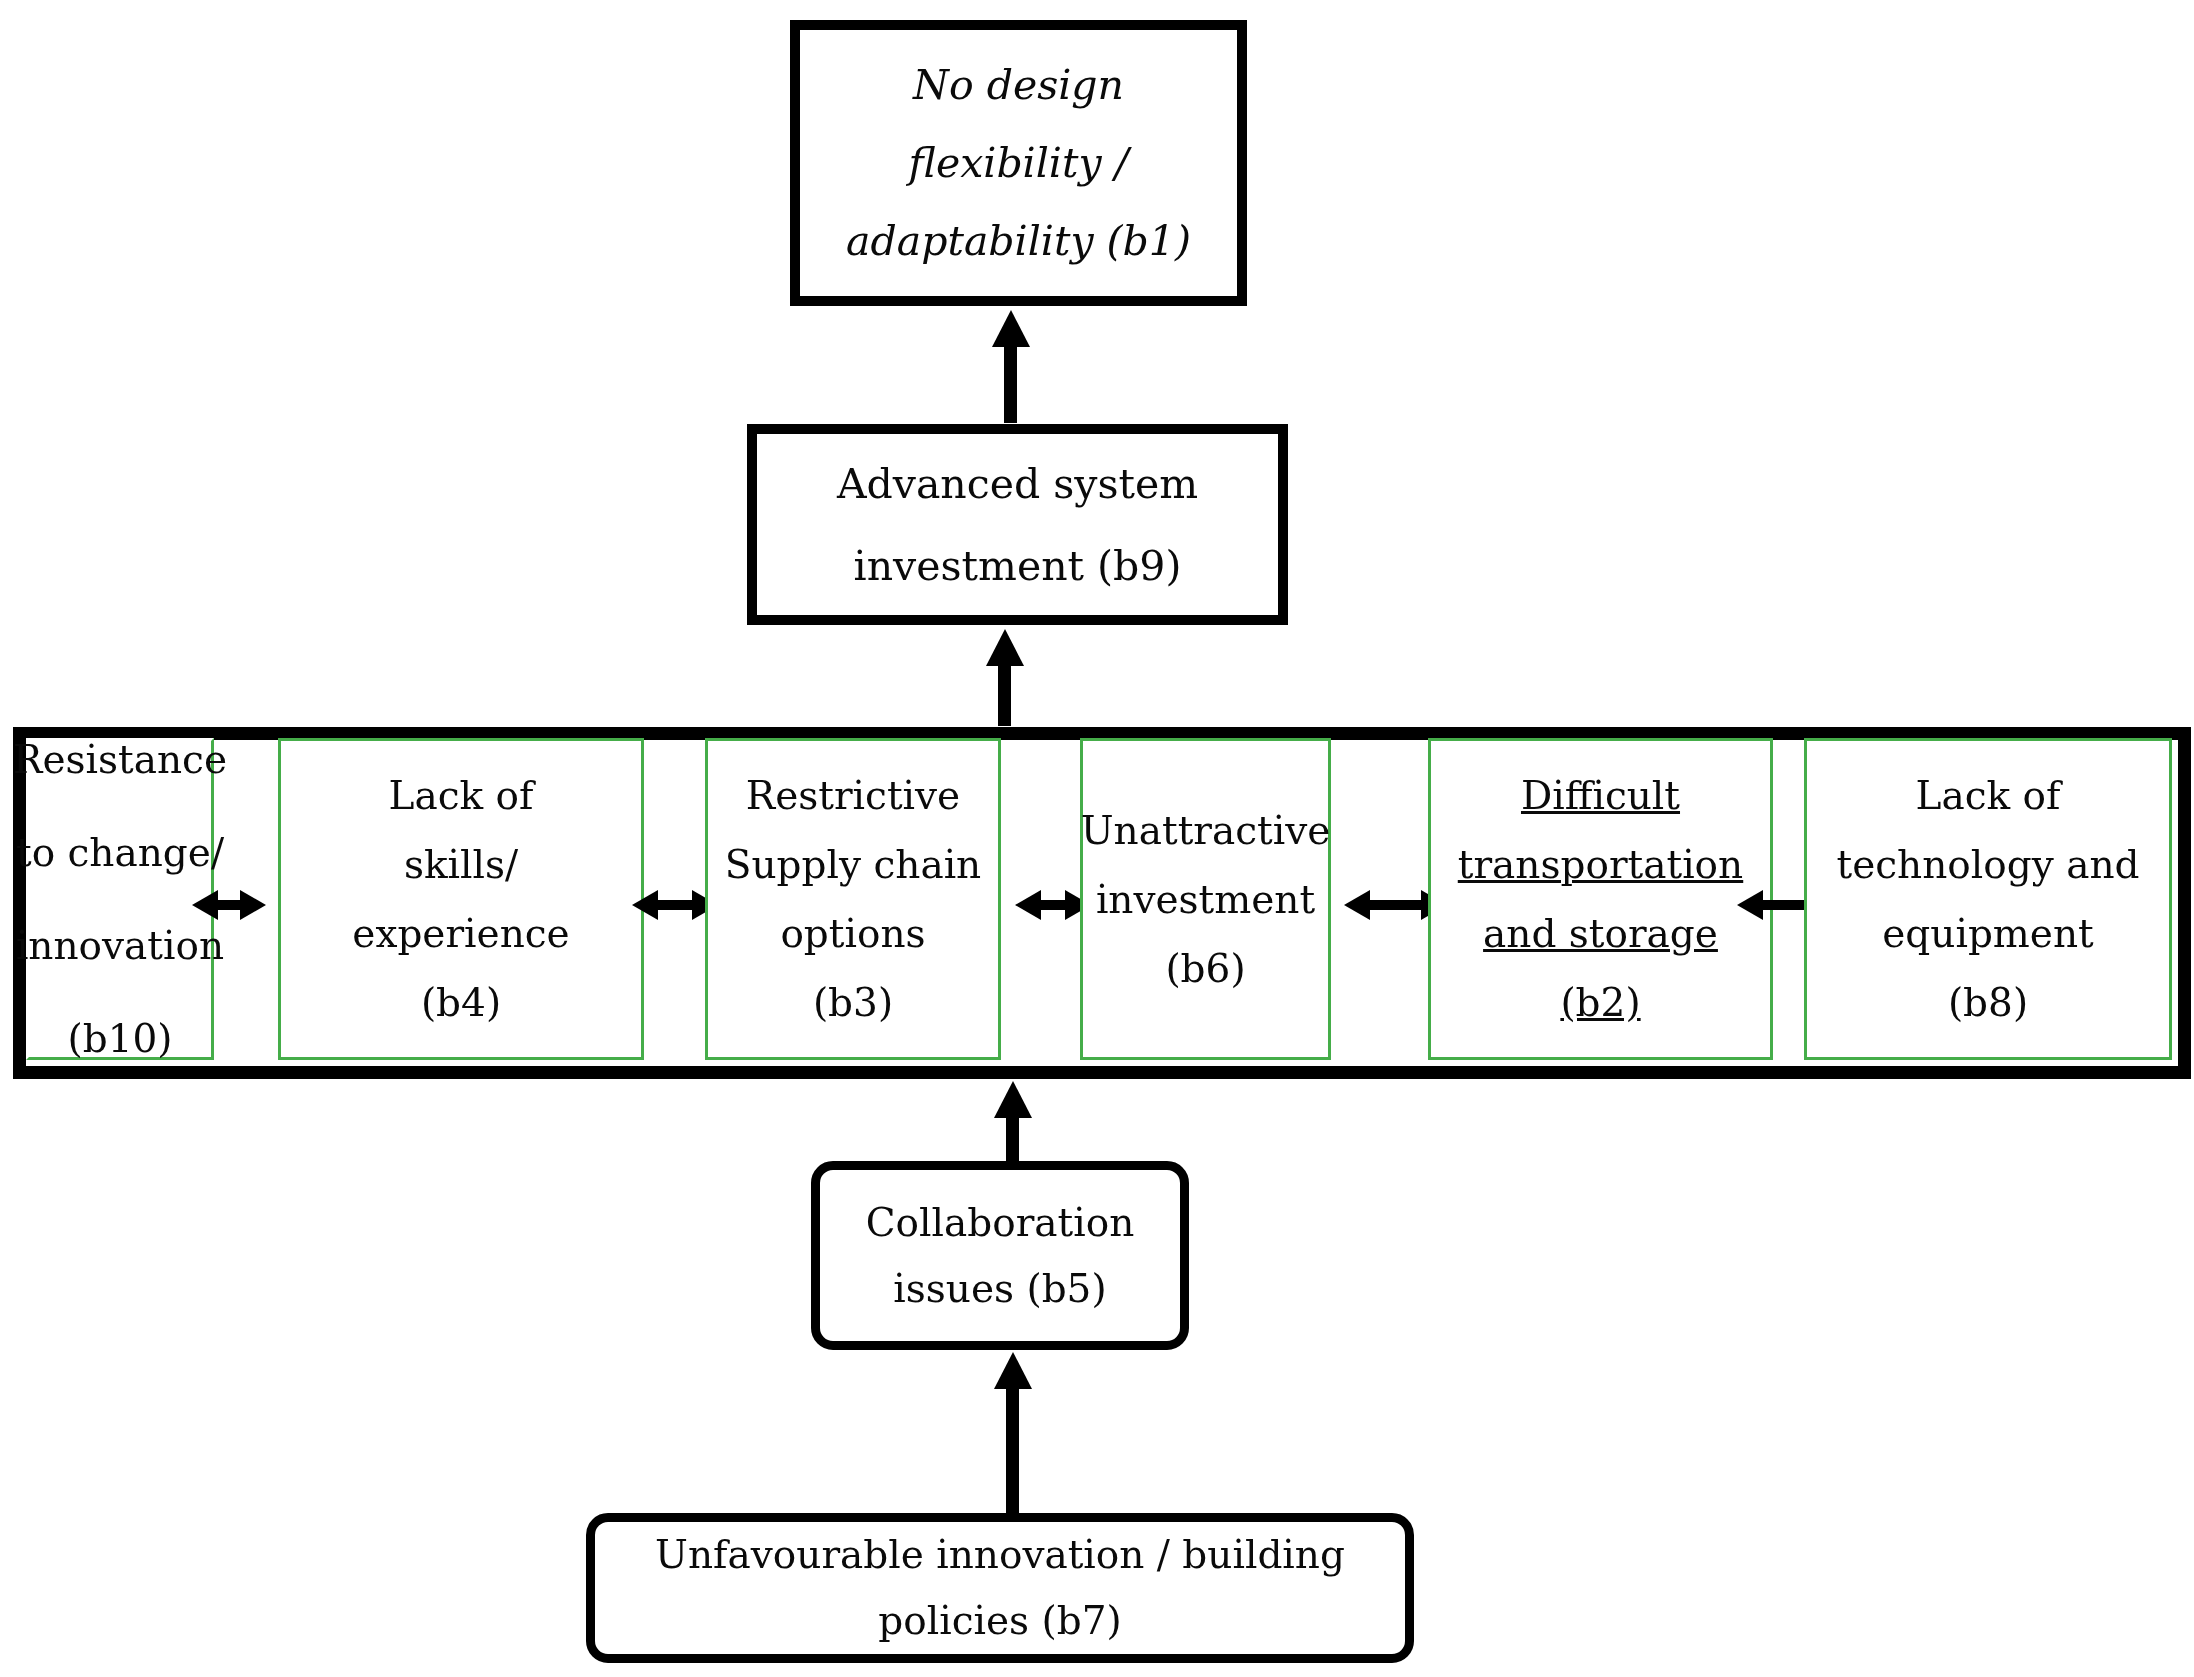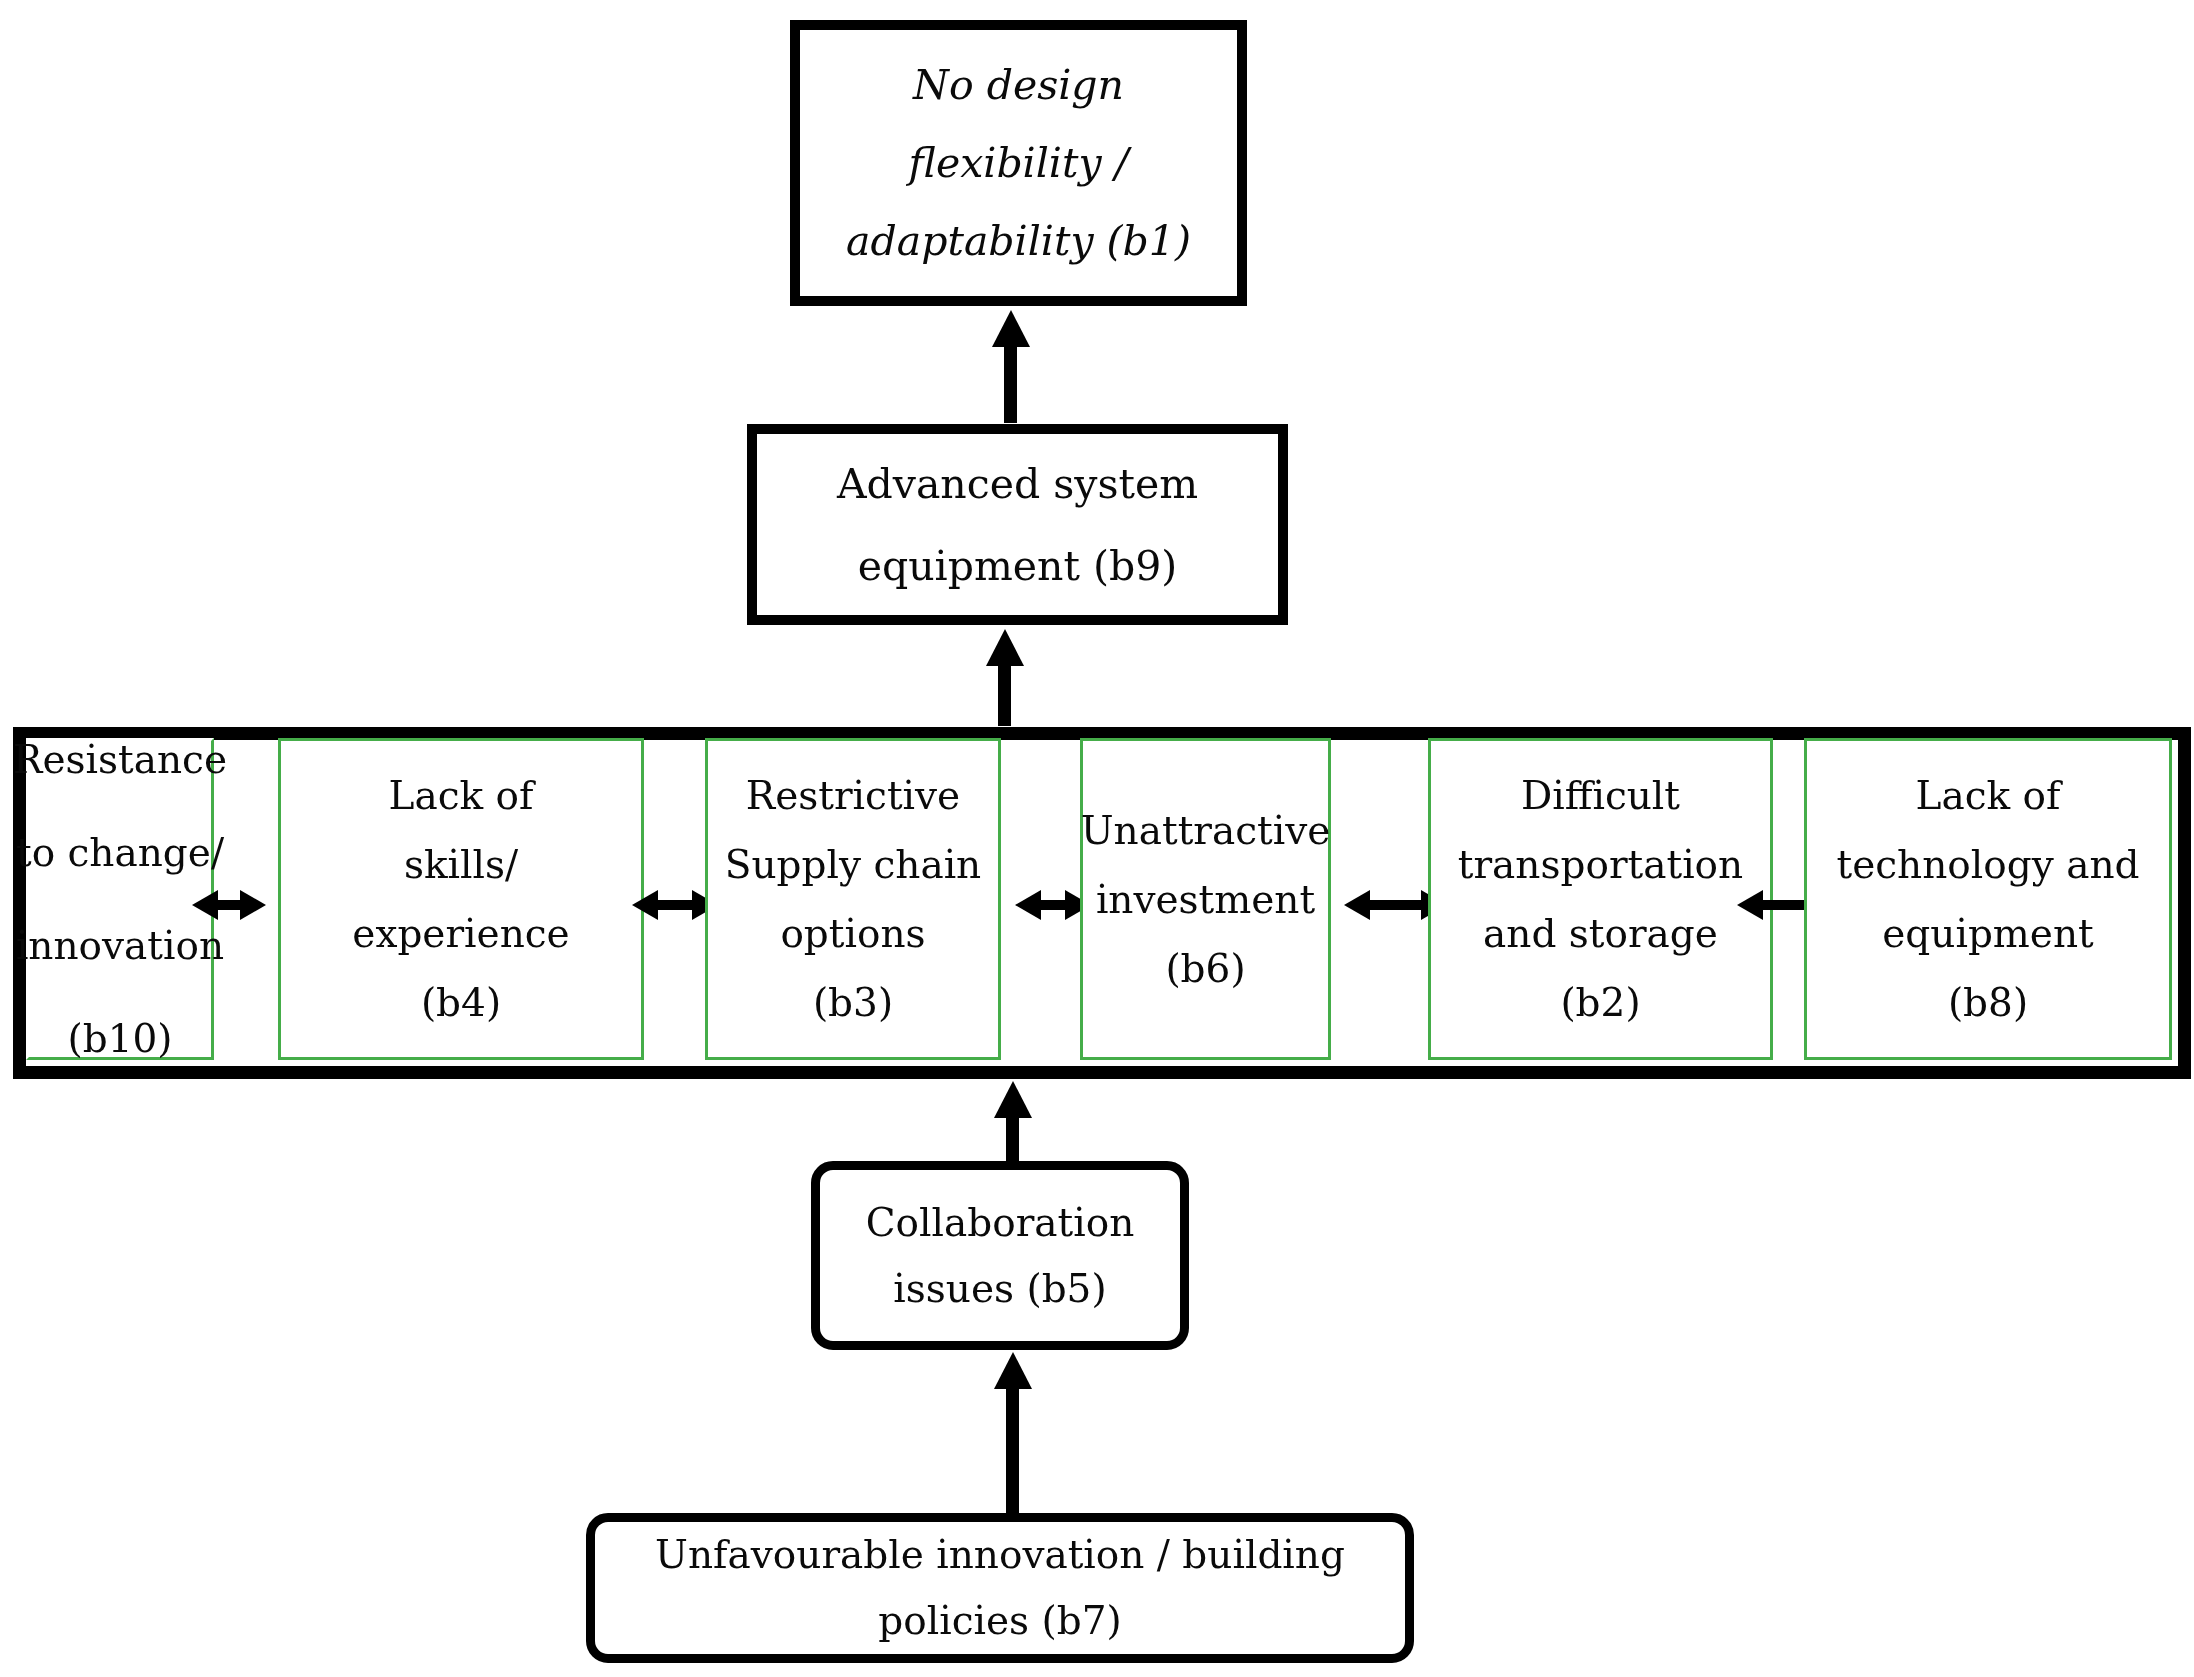--- a/index.html
+++ b/index.html
@@ -97,21 +97,21 @@
     <span class="ln">adaptability (b1)</span>
   </div>
 
   <div class="varrow" style="left:991px;top:310px;height:113px;">
     <div class="vhead"></div>
     <div class="vshaft"></div>
   </div>
 
   <div class="box black-border big-text b9-text" style="left:747px;top:424px;width:541px;height:201px;">
     <span class="ln">Advanced system</span>
-    <span class="ln">equipment (b9)</span>
+    <span class="ln">investment (b9)</span>
   </div>
 
   <div class="varrow" style="left:985px;top:629px;height:97px;">
     <div class="vhead"></div>
     <div class="vshaft"></div>
   </div>
 
   <div class="row-container" style="left:13px;top:727px;width:2178px;height:352px;"></div>
 
   <div class="gbox" style="left:26px;width:188px;border-top-color:transparent;border-left-color:transparent;gap:24px;">
@@ -158,21 +158,21 @@
     <span class="ln">investment</span>
     <span class="ln">(b6)</span>
   </div>
 
   <div class="harrow" style="left:1344px;top:890px;width:103px;">
     <div class="hhead-l"></div>
     <div class="hshaft"></div>
     <div class="hhead-r"></div>
   </div>
 
-  <div class="gbox" style="left:1428px;width:345px;">
+  <div class="gbox" style="left:1428px;width:345px;text-decoration:underline;">
     <span class="ln">Difficult</span>
     <span class="ln">transportation</span>
     <span class="ln">and storage</span>
     <span class="ln">(b2)</span>
   </div>
 
   <div class="harrow" style="left:1737px;top:890px;width:100px;">
     <div class="hhead-l"></div>
     <div class="hshaft"></div>
     <div class="hhead-r"></div>

